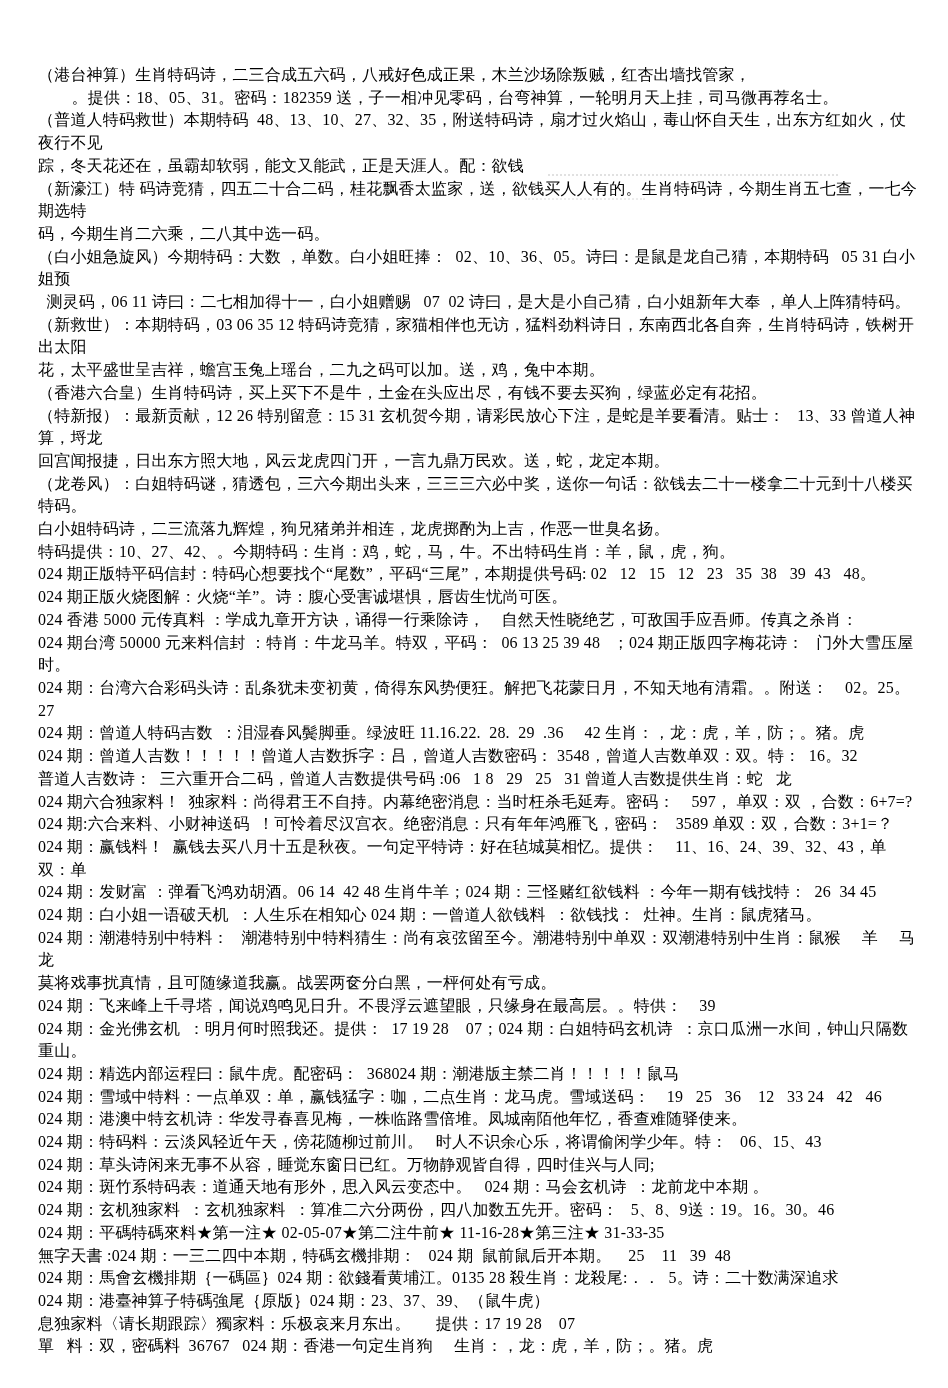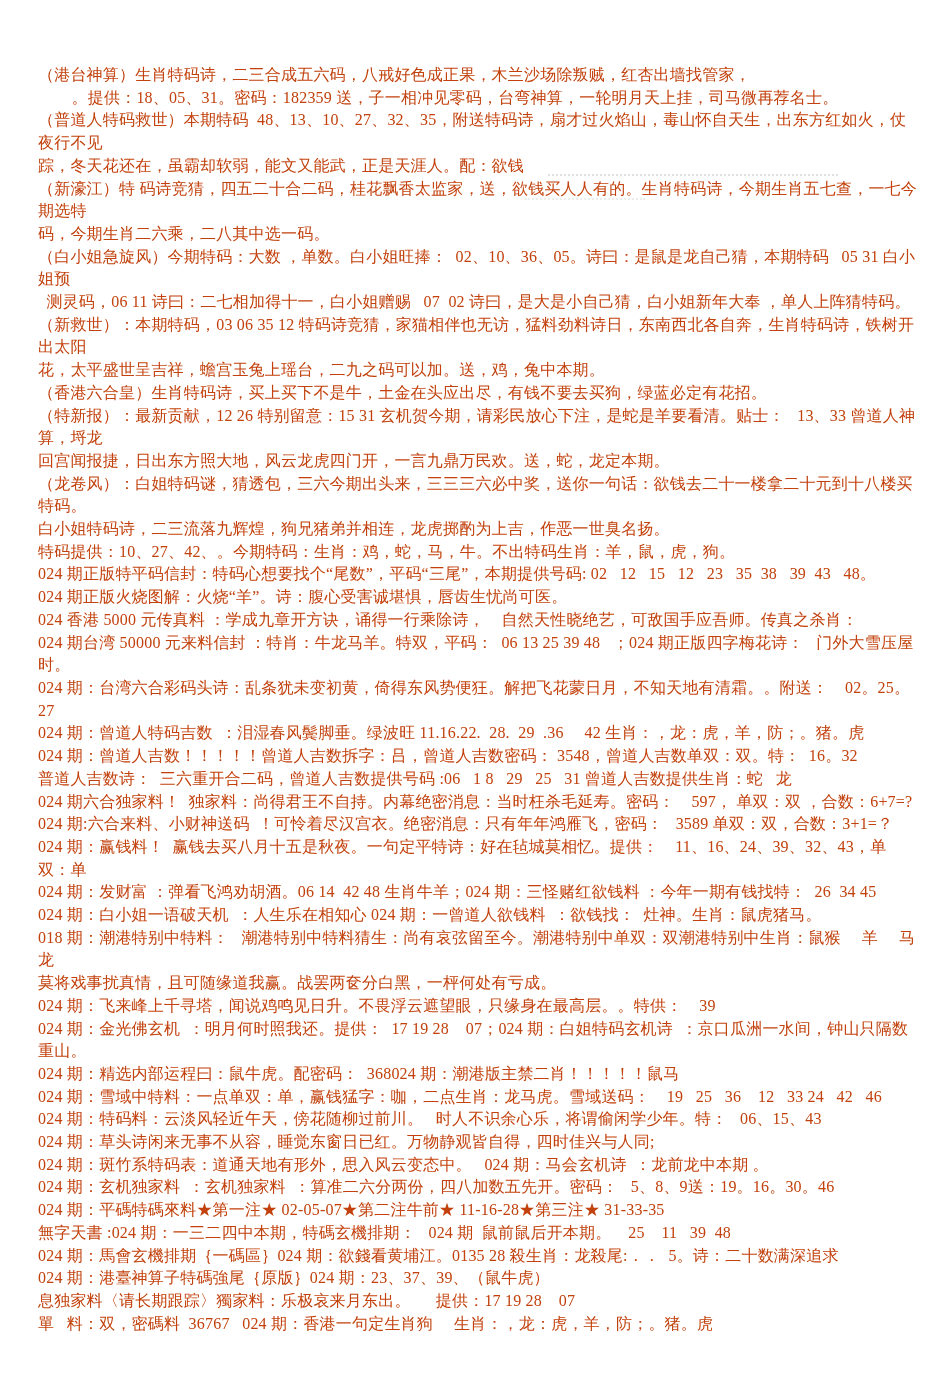--- a/index.html
+++ b/index.html
@@ -3,21 +3,21 @@
 <meta charset="utf-8">
 <style>
   html, body { margin: 0; padding: 0; background: #e8e8e8; }
   .page {
     position: relative;
     width: 948px;
     height: 1388px;
     margin: 0 auto;
     background: #ffffff;
     overflow: hidden;
-    color: #c2410c;
+    color: #000000;
   }
   .doc-body {
     position: absolute;
     top: 64px;
     left: 38px;
     right: 30px;
   }
   .line {
     font-family: "Liberation Serif", "DejaVu Serif", serif;
     font-size: 16px;
@@ -74,26 +74,27 @@
       <div class="line">024 期台湾 50000 元来料信封 ：特肖：牛龙马羊。特双，平码：  06 13 25 39 48   ；024 期正版四字梅花诗：   门外大雪压屋时。</div>
       <div class="line">024 期：台湾六合彩码头诗：乱条犹未变初黄，倚得东风势便狂。解把飞花蒙日月，不知天地有清霜。。附送：    02。25。27</div>
       <div class="line">024 期：曾道人特码吉数  ：泪湿春风鬓脚垂。绿波旺 11.16.22.  28.  29  .36     42 生肖：，龙：虎，羊，防；。猪。虎</div>
       <div class="line">024 期：曾道人吉数！！！！！曾道人吉数拆字：吕，曾道人吉数密码： 3548，曾道人吉数单双：双。特：  16。32</div>
       <div class="line">普道人吉数诗：  三六重开合二码，曾道人吉数提供号码 :06   1 8   29   25   31 曾道人吉数提供生肖：蛇   龙</div>
       <div class="line">024 期六合独家料！  独家料：尚得君王不自持。内幕绝密消息：当时枉杀毛延寿。密码：    597， 单双：双 ，合数：6+7=?</div>
       <div class="line">024 期:六合来料、小财神送码  ！可怜着尽汉宫衣。绝密消息：只有年年鸿雁飞，密码：   3589 单双：双，合数：3+1=？</div>
       <div class="line">024 期：赢钱料！  赢钱去买八月十五是秋夜。一句定平特诗：好在毡城莫相忆。提供：    11、16、24、39、32、43，单双：单</div>
       <div class="line">024 期：发财富 ：弹看飞鸿劝胡酒。06 14  42 48 生肖牛羊；024 期：三怪赌红欲钱料 ：今年一期有钱找特：  26  34 45</div>
       <div class="line">024 期：白小姐一语破天机  ：人生乐在相知心 024 期：一曾道人欲钱料  ：欲钱找：  灶神。生肖：鼠虎猪马。</div>
-      <div class="line">018 期：潮港特别中特料：   潮港特别中特料猜生：尚有哀弦留至今。潮港特别中单双：双潮港特别中生肖：鼠猴     羊     马龙</div>
+      <div class="line">024 期：潮港特别中特料：   潮港特别中特料猜生：尚有哀弦留至今。潮港特别中单双：双潮港特别中生肖：鼠猴     羊     马龙</div>
       <div class="line">莫将戏事扰真情，且可随缘道我赢。战罢两奁分白黑，一枰何处有亏成。</div>
       <div class="line">024 期：飞来峰上千寻塔，闻说鸡鸣见日升。不畏浮云遮望眼，只缘身在最高层。。特供：    39</div>
       <div class="line">024 期：金光佛玄机  ：明月何时照我还。提供：  17 19 28    07；024 期：白姐特码玄机诗  ：京口瓜洲一水间，钟山只隔数重山。</div>
       <div class="line">024 期：精选内部运程曰：鼠牛虎。配密码：  368024 期：潮港版主禁二肖！！！！！鼠马</div>
       <div class="line">024 期：雪域中特料：一点单双：单，赢钱猛字：咖，二点生肖：龙马虎。雪域送码：    19   25   36    12   33 24   42   46</div>
+      <div class="line">024 期：港澳中特玄机诗：华发寻春喜见梅，一株临路雪倍堆。凤城南陌他年忆，香查难随驿使来。</div>
       <div class="line">024 期：特码料：云淡风轻近午天，傍花随柳过前川。   时人不识余心乐，将谓偷闲学少年。特：   06、15、43</div>
       <div class="line">024 期：草头诗闲来无事不从容，睡觉东窗日已红。万物静观皆自得，四时佳兴与人同;</div>
       <div class="line">024 期：斑竹系特码表：道通天地有形外，思入风云变态中。   024 期：马会玄机诗  ：龙前龙中本期 。</div>
       <div class="line">024 期：玄机独家料  ：玄机独家料  ：算准二六分两份，四八加数五先开。密码：   5、8、9送：19。16。30。46</div>
       <div class="line">024 期：平碼特碼來料★第一注★ 02-05-07★第二注牛前★ 11-16-28★第三注★ 31-33-35</div>
       <div class="line">無字天書 :024 期：一三二四中本期，特碼玄機排期：   024 期  鼠前鼠后开本期。    25    11   39  48</div>
       <div class="line">024 期：馬會玄機排期｛一碼區｝024 期：欲錢看黄埔江。0135 28 殺生肖：龙殺尾:．．  5。诗：二十数满深追求</div>
       <div class="line">024 期：港臺神算子特碼強尾｛原版｝024 期：23、37、39、（鼠牛虎）</div>
       <div class="line">息独家料〈请长期跟踪〉獨家料：乐极哀来月东出。      提供：17 19 28    07</div>
       <div class="line">單   料：双，密碼料  36767   024 期：香港一句定生肖狗     生肖：，龙：虎，羊，防；。猪。虎</div>

